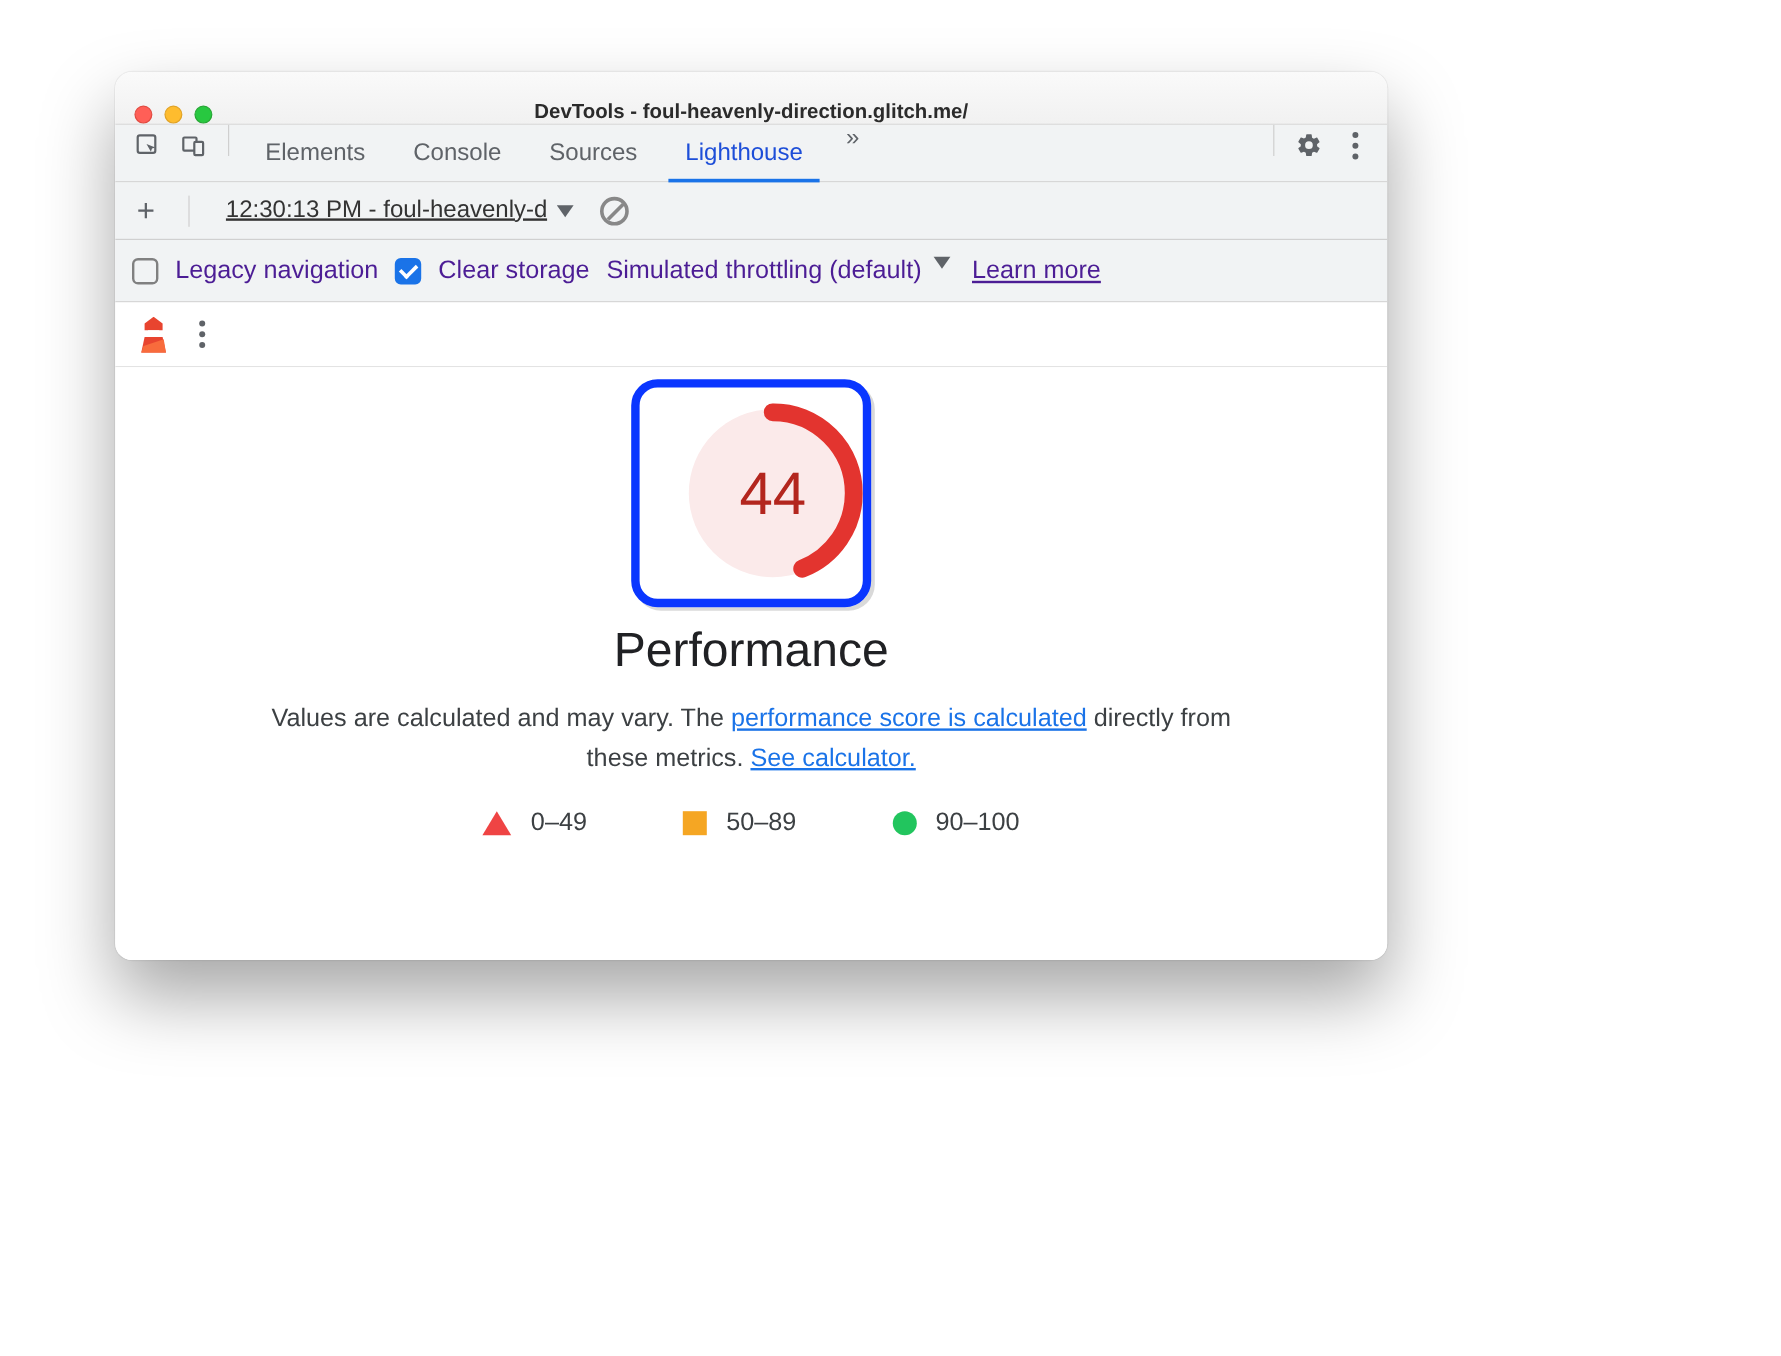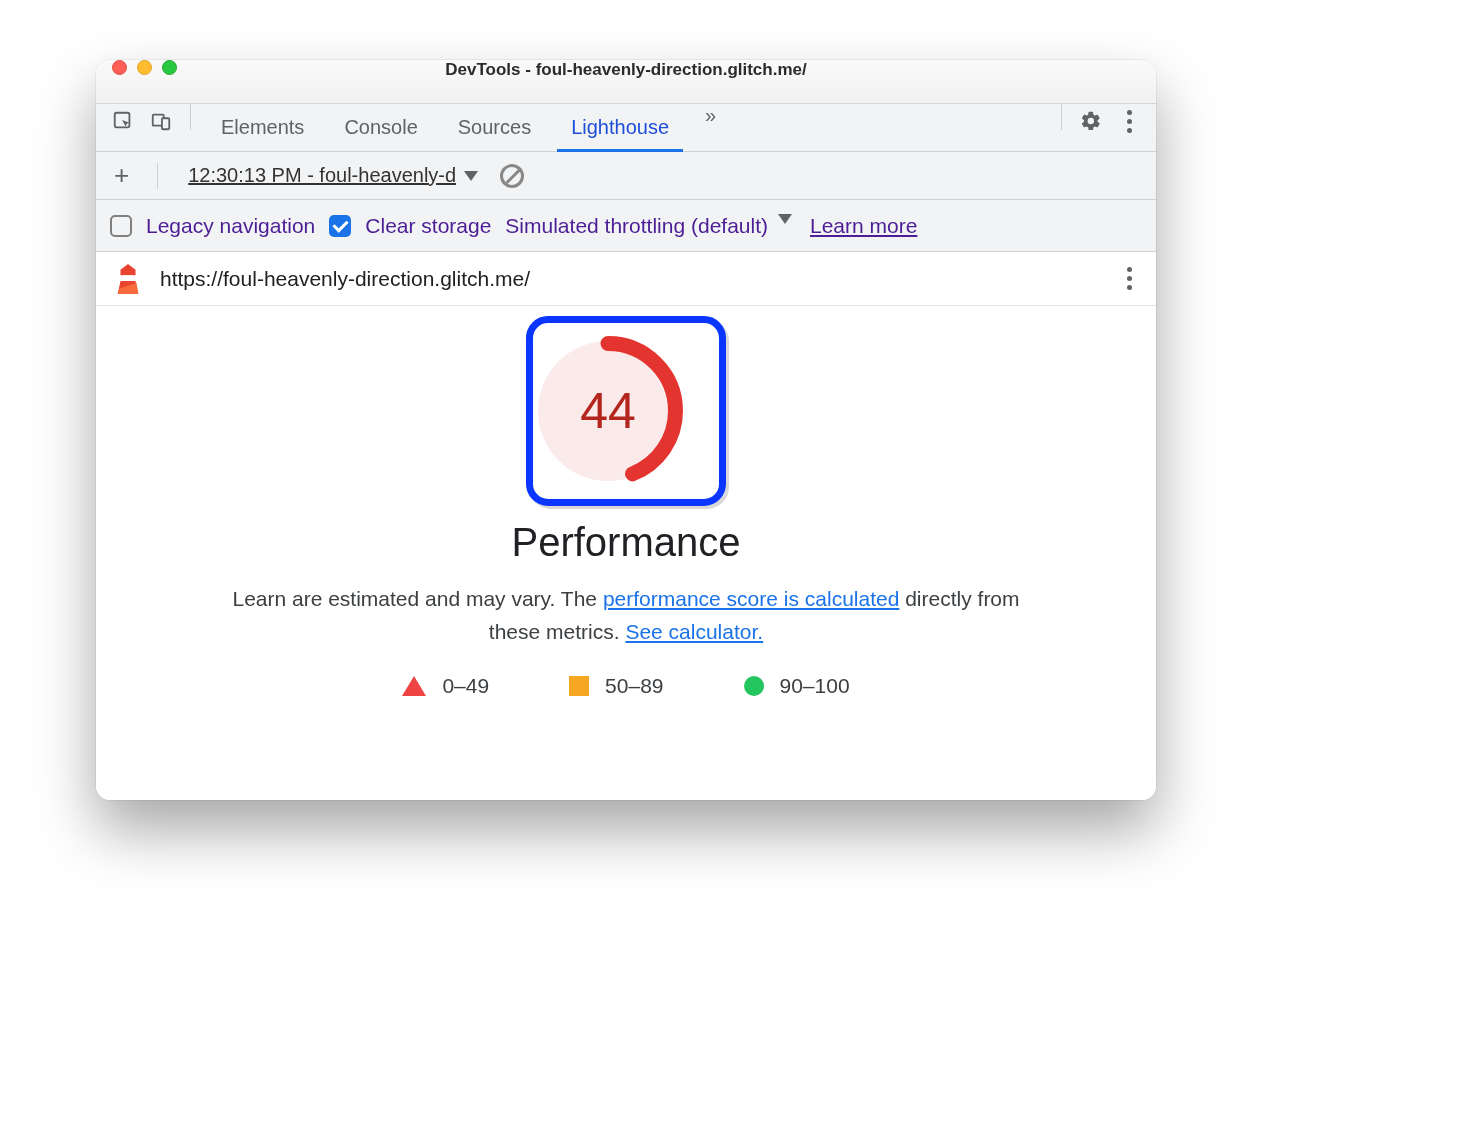--- a/index.html
+++ b/index.html
@@ -22,21 +22,21 @@
     overflow: hidden;
     display: flex;
     flex-direction: column;
   }
   
   .titlebar {
     height: 44px;
     background: linear-gradient(#fafafa,#f1f1f1);
     border-bottom: 1px solid #d6d6d6;
     display: flex;
-    align-items: flex-start;
+    align-items: flex-end;
     position: relative;
   }
   .traffic {
     display: flex;
     gap: 10px;
     padding-left: 16px;
   }
   .tl { width: 15px; height: 15px; border-radius: 50%; }
   .tl.red { background:#ff5f57; border:1px solid #e24b41; }
   .tl.yellow { background:#febc2e; border:1px solid #e1a325; }
@@ -121,21 +121,21 @@
   .urltxt { flex:1; }
   .kebab { display:flex; flex-direction:column; gap:4px; cursor:pointer; padding:6px; }
   .kebab span{ width:5px;height:5px;background:#5f6368;border-radius:50%; }
   
   .report {
     flex:1; background:#fff; display:flex; flex-direction:column; align-items:center;
     padding-top:10px;
   }
   .gauge-frame {
     width:200px; height:190px; border:7px solid #0a36ff; border-radius:22px;
-    display:flex; align-items:center; justify-content:flex-start;
+    display:flex; align-items:center; justify-content:flex-end;
     box-shadow: 3px 3px 0 rgba(0,0,0,0.15);
   }
   .gauge { position:relative; width:150px; height:150px; }
   .gauge svg { width:150px; height:150px; transform:rotate(-90deg); }
   .gauge .bgc { fill:#fbeaea; }
   .gauge .arc { fill:none; stroke:#e3342f; stroke-width:12; stroke-linecap:round; }
   .gauge .num {
     position:absolute; inset:0; display:flex; align-items:center; justify-content:center;
     font-size:50px; font-weight:500; color:#b3261e;
   }
@@ -230,41 +230,40 @@
 
   <div class="urlrow">
     <div class="lh-logo">
       <svg viewBox="0 0 28 32">
         <polygon points="14,0 22,6 22,12 6,12 6,6" fill="#e8442f"></polygon>
         <rect x="9" y="12" width="10" height="6" fill="#fff"></rect>
         <polygon points="6,18 22,18 25,32 3,32" fill="#e8442f"></polygon>
         <polygon points="5,26 23,20 25,32 3,32" fill="#f86b3c"></polygon>
       </svg>
     </div>
-    <div class="urltxt">https://foul-heavenly-direction.glitch.me/</div>
     <div class="kebab">
         <span></span>
         <span></span>
         <span></span>
       </div>
   </div>
 
   <div class="report">
     <div class="gauge-frame">
       <div class="gauge">
         <svg viewBox="0 0 120 120">
           <circle class="bgc" cx="60" cy="60" r="56"></circle>
           <circle class="arc" cx="60" cy="60" r="54" stroke-dasharray="339.29" stroke-dashoffset="190.00"></circle>
         </svg>
         <div class="num">44</div>
       </div>
     </div>
     <div class="cat-title">Performance</div>
     <div class="desc">
-      <span>Learn are estimated and may vary. The </span><a>performance score is calculated</a><span> directly from these metrics. </span><a>See calculator.</a>
+      <span>Values are calculated and may vary. The </span><a>performance score is calculated</a><span> directly from these metrics. </span><a>See calculator.</a>
     </div>
     <div class="legend">
       <div class="item">
         <div class="shape tri"></div>
         <span>0–49</span>
       </div>
       <div class="item">
         <div class="shape sq"></div>
         <span>50–89</span>
       </div>

